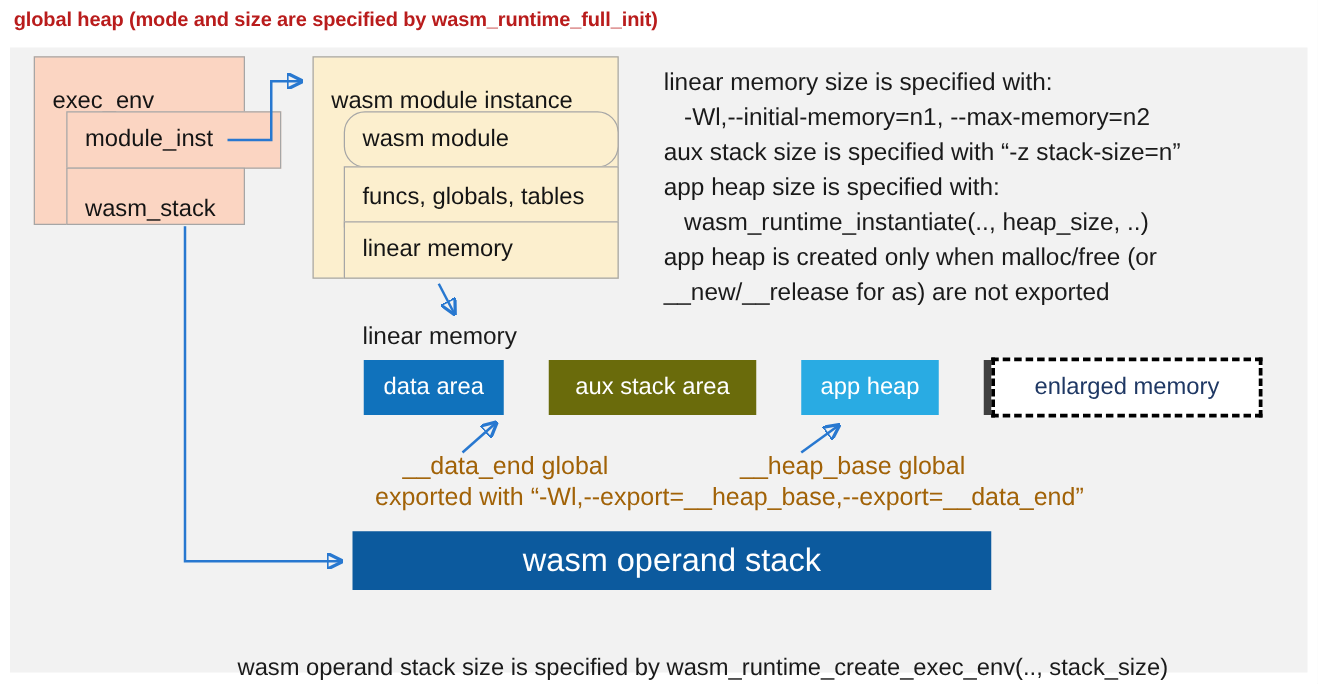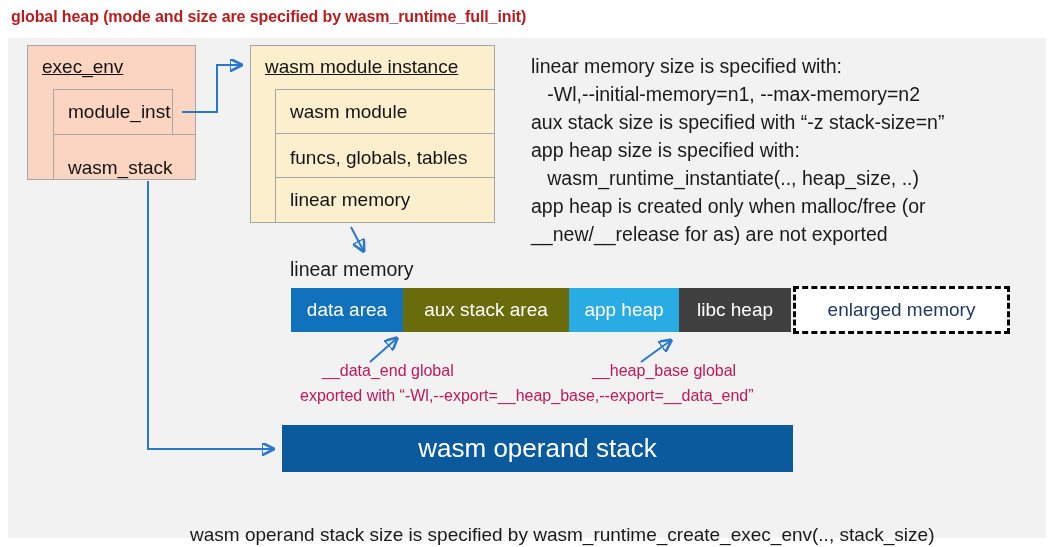--- a/index.html
+++ b/index.html
@@ -15,56 +15,56 @@
   .panel{
     position:absolute;left:8px;top:38px;width:1038px;height:500px;
     background:#F2F2F2;
   }
   .box{position:absolute;border:1px solid #A6A6A6;box-sizing:border-box;
        font-size:19px;color:#141414;display:flex;align-items:center;}
   .pink{background:#FBD5C2;}
   .cream{background:#FCEFCE;}
   .box .lbl{padding-left:14px;white-space:nowrap;}
   .hdr-only{align-items:flex-start;}
-  .hdr-only .lbl{padding-top:10px;text-decoration:underline;}
+  .hdr-only .lbl{padding-top:24px;}
 
   
   .exec-outer{left:27px;top:45px;width:169px;height:135px;}
-  .exec-row1{left:53px;top:89px;width:120px;height:46px;}
+  .exec-row1{left:53px;top:89px;width:172px;height:46px;}
   .exec-row2{left:53px;top:134px;width:143px;height:46px;align-items:flex-end;}
 
   
   .wmi-outer{left:250px;top:45px;width:245px;height:178px;}
-  .wmi-row1{left:275px;top:89px;width:220px;height:45px;}
+  .wmi-row1{left:275px;top:89px;width:220px;height:45px;border-radius:17px;}
   .wmi-row2{left:275px;top:133px;width:220px;height:49px;}
   .wmi-row3{left:275px;top:177px;width:220px;height:46px;}
 
   
   .right-notes{
     position:absolute;left:531px;top:52px;font-size:19.5px;line-height:28px;
     white-space:pre;color:#1a1a1a;
   }
 
   
   .lm-label{position:absolute;left:290px;top:258px;font-size:19.5px;color:#1a1a1a;}
-  .lm-bar{position:absolute;left:291px;top:288px;height:44px;display:flex;}
+  .lm-bar{position:absolute;left:291px;top:288px;height:44px;display:flex;gap:36px;}
   .seg{display:flex;align-items:center;justify-content:center;
        color:#fff;font-size:19px;white-space:nowrap;}
   .seg-data{width:112px;background:#1072BC;}
   .seg-aux{width:166px;background:#6A6B0B;}
   .seg-app{width:110px;background:#29ABE3;}
   .seg-libc{width:112px;background:#404040;}
   .seg-enlarged{
     position:absolute;left:793px;top:286px;width:217px;height:48px;
     background:#FFFFFF;border:3px dashed #000;box-sizing:border-box;
     display:flex;align-items:center;justify-content:center;
     color:#1F3864;font-size:19px;
   }
 
-  .note{position:absolute;font-size:16px;color:#be185d;white-space:nowrap;}
+  .note{position:absolute;font-size:20px;color:#a16207;white-space:nowrap;}
   .note-data-end{left:322px;top:362px;}
   .note-heap-base{left:592px;top:362px;}
   .note-export{left:300px;top:387px;}
 
   
   .op-bar{
     position:absolute;left:282px;top:425px;width:511px;height:47px;
     background:#0C5A9E;display:flex;align-items:center;justify-content:center;
     color:#fff;font-size:26px;
   }

